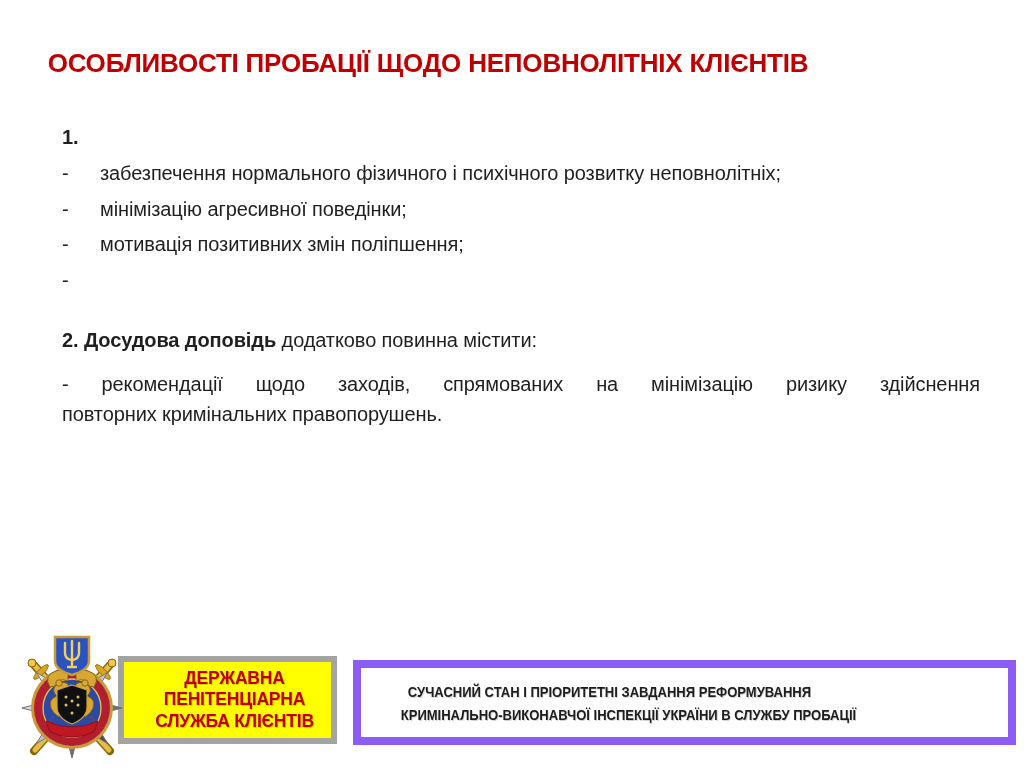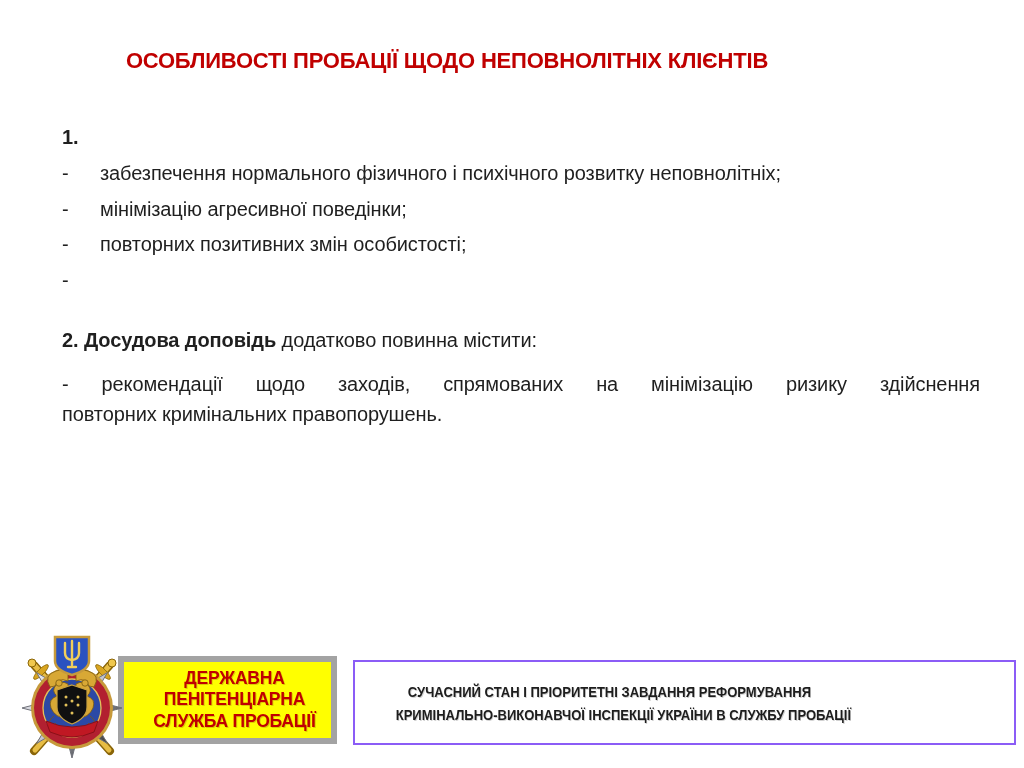--- a/index.html
+++ b/index.html
@@ -5,22 +5,22 @@
   html,body{margin:0;padding:0;}
   body{
     width:1024px;height:768px;position:relative;overflow:hidden;
     background:#ffffff;
     font-family:"Liberation Sans","DejaVu Sans",sans-serif;
   }
   .slide{position:absolute;inset:0;}
 
   .title{
     position:absolute;top:48px;left:0;width:856px;
-    text-align:center;font-weight:bold;font-size:22px;
-    color:#C00000;letter-spacing:-0.2px;margin-left:19px;
+    text-align:center;font-weight:bold;font-size:26px;
+    color:#C00000;letter-spacing:-0.2px;
   }
 
   .content{
     position:absolute;left:62px;top:119px;width:918px;
     font-size:20px;color:#1F1F1F;letter-spacing:-0.1px;
   }
   .row{display:flex;line-height:35.5px;}
   .row .marker{flex:0 0 38px;}
   .row.head1{line-height:37px;font-weight:bold;}
   .sec2head{margin-top:24px;line-height:37px;}
@@ -37,21 +37,21 @@
     text-align:center;padding-left:14px;z-index:1;
   }
   .badge div{
     font-weight:bold;font-size:17.5px;line-height:21.5px;color:#C00000;
     text-shadow:1px 1px 0 rgba(120,60,0,0.25);letter-spacing:-0.2px;
   }
 
   
   .banner{
     position:absolute;left:353px;top:660px;width:663px;height:85px;
-    background:#ffffff;border:2px solid #8b5cf6;box-sizing:border-box;
+    background:#ffffff;border:8px solid #8b5cf6;box-sizing:border-box;
     display:flex;flex-direction:column;justify-content:center;
     z-index:1;padding-right:150px;
   }
   .banner div{
     font-weight:bold;font-size:15.5px;line-height:23px;color:#1D1D1D;
     text-align:center;transform:scaleX(0.84);transform-origin:50% 50%;
     white-space:nowrap;text-shadow:1px 1px 0 rgba(0,0,0,0.18);
   }
 
   .emblem{position:absolute;left:10px;top:621px;width:124px;height:147px;z-index:2;}
@@ -72,21 +72,21 @@
     <div class="row">
       <span class="marker">-</span>
       <span>забезпечення нормального фізичного і психічного розвитку неповнолітніх;</span>
     </div>
     <div class="row">
       <span class="marker">-</span>
       <span>мінімізацію агресивної поведінки;</span>
     </div>
     <div class="row">
       <span class="marker">-</span>
-      <span>повторних позитивних змін особистості;</span>
+      <span>мотивація позитивних змін поліпшення;</span>
     </div>
     <div class="row">
       <span class="marker">-</span>
     </div>
 
     <div class="sec2head">
       <span class="b">2. Досудова доповідь</span><span> додатково повинна містити:</span>
     </div>
 
 
@@ -164,21 +164,21 @@
         <path d="M69 22 L69 32 Q69 38 62 39"></path>
         <path d="M62 20 L62 44"></path>
         <path d="M58 46 L66 46"></path>
       </g>
     </g>
   </svg>
 
   <div class="badge">
     <div>ДЕРЖАВНА</div>
     <div>ПЕНІТЕНЦІАРНА</div>
-    <div>СЛУЖБА ПРОБАЦІЇ</div>
+    <div>СЛУЖБА КЛІЄНТІВ</div>
   </div>
 
   <div class="banner">
     <div>СУЧАСНИЙ СТАН І ПРІОРИТЕТНІ ЗАВДАННЯ РЕФОРМУВАННЯ</div>
     <div>КРИМІНАЛЬНО-ВИКОНАВЧОЇ ІНСПЕКЦІЇ УКРАЇНИ В СЛУЖБУ ПРОБАЦІЇ</div>
   </div>
 
 </div>
 
 </body></html>

